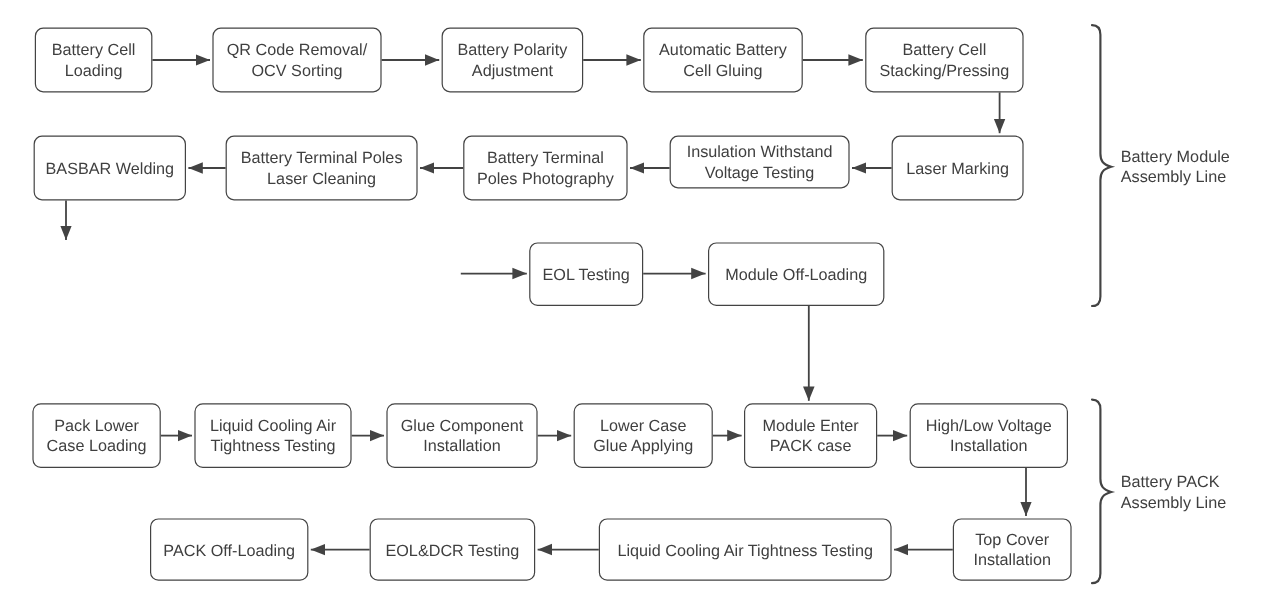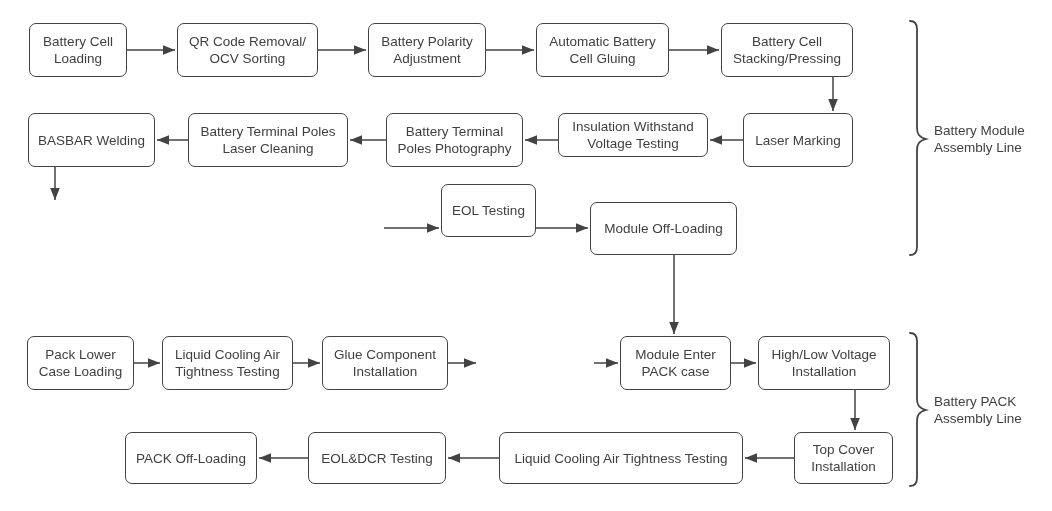--- a/index.html
+++ b/index.html
@@ -123,29 +123,31 @@
 
   <div class="node" style="left:28px;top:113px;width:127px;height:54px">BASBAR Welding</div>
   <div class="node" style="left:188px;top:113px;width:160px;height:54px">Battery Terminal Poles
 Laser Cleaning</div>
   <div class="node" style="left:386px;top:113px;width:137px;height:54px">Battery Terminal
 Poles Photography</div>
   <div class="node" style="left:558px;top:113px;width:150px;height:44px">Insulation Withstand
 Voltage Testing</div>
   <div class="node" style="left:743px;top:113px;width:110px;height:54px">Laser Marking</div>
 
-  <div class="node" style="left:441px;top:184px;width:95px;height:53px">EOL Testing</div>
+  <div class="node" style="left:441px;top:202px;width:95px;height:53px">EOL Testing</div>
   <div class="node" style="left:590px;top:202px;width:147px;height:53px">Module Off-Loading</div>
 
   <div class="node" style="left:27px;top:336px;width:107px;height:54px">Pack Lower
 Case Loading</div>
   <div class="node" style="left:162px;top:336px;width:131px;height:54px">Liquid Cooling Air
 Tightness Testing</div>
   <div class="node" style="left:322px;top:336px;width:126px;height:54px">Glue Component
 Installation</div>
+  <div class="node" style="left:478px;top:336px;width:116px;height:54px">Lower Case
+Glue Applying</div>
   <div class="node" style="left:620px;top:336px;width:111px;height:54px">Module Enter
 PACK case</div>
   <div class="node" style="left:758px;top:336px;width:132px;height:54px">High/Low Voltage
 Installation</div>
 
   <div class="node" style="left:125px;top:432px;width:132px;height:52px">PACK Off-Loading</div>
   <div class="node" style="left:308px;top:432px;width:138px;height:52px">EOL&amp;DCR Testing</div>
   <div class="node" style="left:499px;top:432px;width:244px;height:52px">Liquid Cooling Air Tightness Testing</div>
   <div class="node" style="left:794px;top:432px;width:99px;height:52px">Top Cover
 Installation</div>

